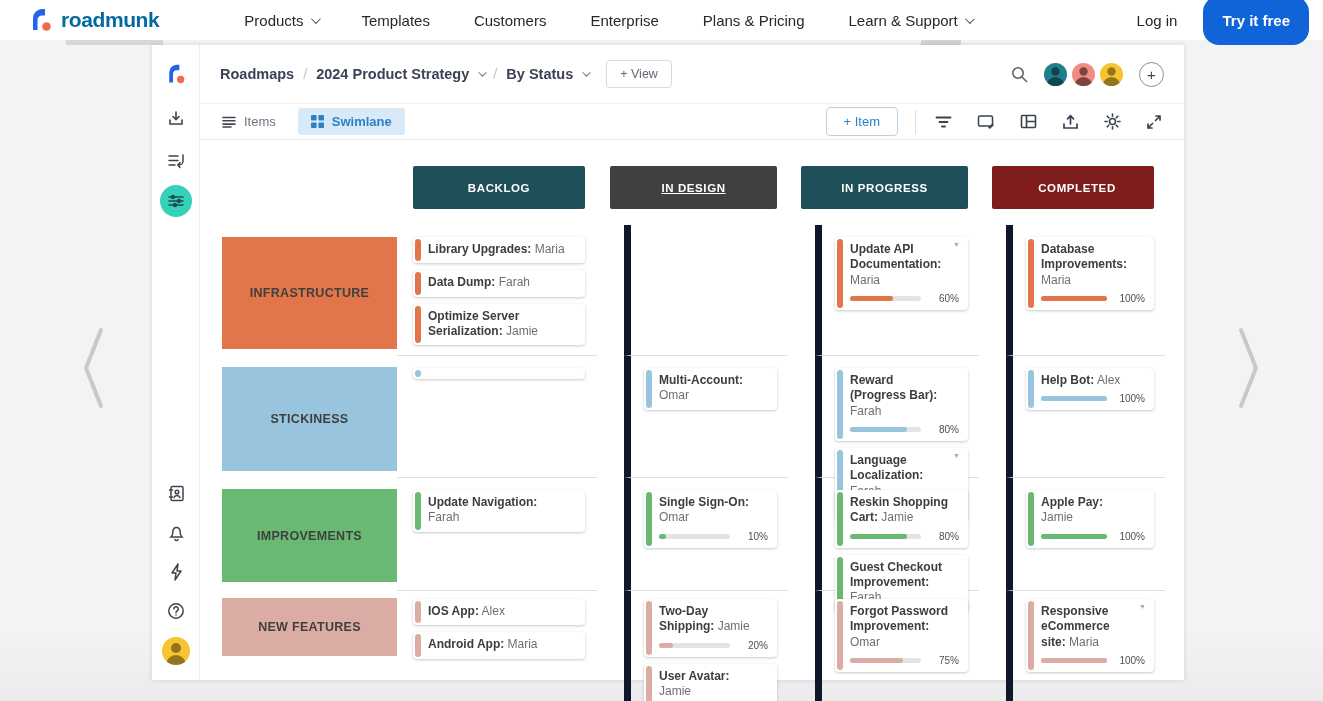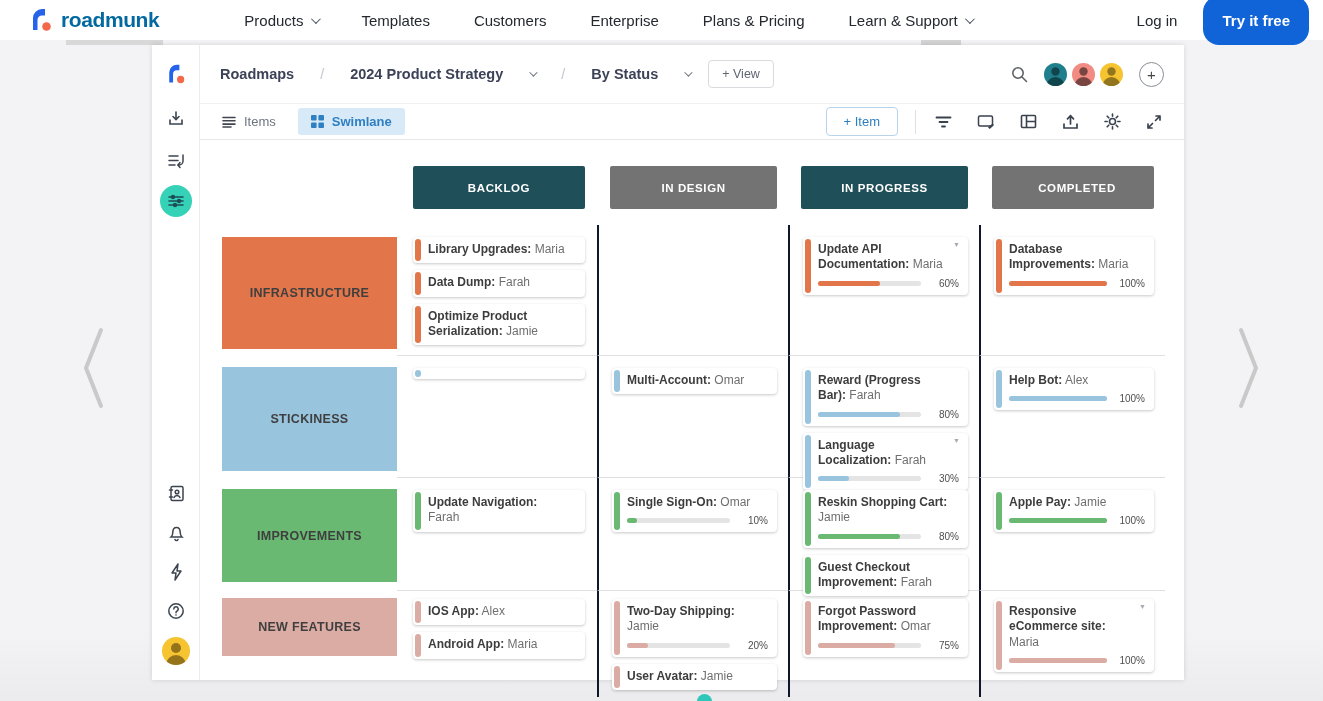--- a/index.html
+++ b/index.html
@@ -42,21 +42,21 @@
     border-right:1px solid #ececec; background:#fff; }
   .sb-item { position:absolute; left:0; width:48px; display:flex; justify-content:center; cursor:pointer; }
   .sb-active { width:32px; height:32px; border-radius:50%; background:#35d2b8;
     display:flex; align-items:center; justify-content:center; }
   .sb-avatar { width:28px; height:28px; border-radius:50%; background:#f6c431; overflow:hidden;
     display:flex; align-items:center; justify-content:center; }
 
   
   .app-header { position:absolute; left:48px; top:0; width:984px; height:58px;
     display:flex; align-items:center; padding:0 20px; }
-  .bc { display:flex; align-items:center; gap:26px; font-size:14.5px; color:#3c4257; font-weight:700; }
+  .bc { display:flex; align-items:center; gap:9px; font-size:14.5px; color:#3c4257; font-weight:700; }
   .bc-sep { color:#c2c6ce; font-weight:400; }
   .bc .chev { border-color:#6b7280; width:6px; height:6px; }
   .view-btn { margin-left:18px; border:1px solid #d8dade; background:#fff; border-radius:4px;
     font-size:12.5px; color:#5f6672; padding:6px 13px; cursor:pointer; font-family:inherit; }
   .hdr-right { margin-left:auto; display:flex; align-items:center; gap:14px; }
   .avatars { display:flex; align-items:center; gap:1px; }
   .av { width:27px; height:27px; border-radius:50%; border:2px solid #fff; overflow:hidden;
     display:flex; align-items:flex-end; justify-content:center; cursor:pointer; }
   .add-collab { width:25px; height:25px; border-radius:50%; border:1px solid #8a8f98; background:#fff;
     font-size:15px; color:#444; display:flex; align-items:center; justify-content:center; cursor:pointer; }
@@ -83,21 +83,21 @@
   .col-head { height:43px; border-radius:2px; display:flex; align-items:center; justify-content:center;
     color:#fff; font-size:11.5px; font-weight:700; letter-spacing:0.6px; }
   .head-row { margin-bottom:16px; }
 
   .band-0 { height:130px; } .band-1 { height:122px; } .band-2 { height:113px; } .band-3 { height:75px; }
   .cell { min-width:0; }
   .label-cell { padding:12px 0 0 0; }
   .card-cell { padding:12px 11px 0 13px; }
   .card-cell.c0 { padding-left:16px; padding-right:12px; }
   .band-3 .card-cell, .band-3 .label-cell { padding-top:8px; }
-  .card-cell.c1, .card-cell.c2, .card-cell.c3 { border-left:2px solid #0f172a; }
+  .card-cell.c1, .card-cell.c2, .card-cell.c3 { border-left:7px solid #0f172a;margin-left:27px; }
   .band + .band .card-cell { border-top:1px solid #e0e0e0; }
 
   .row-label { width:175px; display:flex; align-items:center; justify-content:center;
     font-size:12.5px; font-weight:700; color:#3f3f3f; letter-spacing:0.3px; text-align:center; }
   .band-0 .row-label { height:112px; } .band-1 .row-label { height:104px; }
   .band-2 .row-label { height:93px; }  .band-3 .row-label { height:58px; }
 
   .card { position:relative; background:#fff; border-radius:4px; margin-bottom:7px;
     box-shadow:0 1px 3px rgba(0,0,0,.22); padding:5px 9px 6px 15px; cursor:pointer; }
   .accent { position:absolute; left:2px; top:2px; bottom:2px; width:6px; border-radius:3px; }
@@ -337,46 +337,46 @@
       </div>
     </div>
 
     <div class="board">
       <div class="bgrid head-row">
         <div></div>
         <div class="col-head-cell c0">
             <div class="col-head" style="background:#1F4F58;">BACKLOG</div>
           </div>
         <div class="col-head-cell">
-            <div class="col-head" style="background:#737373;">IN DESIGN</div>
+            <div class="col-head" style="background:#404040;text-decoration:underline;">IN DESIGN</div>
           </div>
         <div class="col-head-cell">
             <div class="col-head" style="background:#1F4F58;">IN PROGRESS</div>
           </div>
         <div class="col-head-cell">
-            <div class="col-head" style="background:#737373;padding-left:8px;">COMPLETED</div>
+            <div class="col-head" style="background:#7f1d1d;padding-left:8px;">COMPLETED</div>
           </div>
       </div>
       <div id="board-rows">
           <div class="bgrid band band-0">
             <div class="cell label-cell">
               <div class="row-label" style="background: rgb(226, 118, 74);">INFRASTRUCTURE</div>
             </div>
             <div class="cell card-cell c0">
               <div class="card">
                 <span class="accent" style="background: rgb(226, 118, 74);"></span>
                 <div class="card-text"><b>Library Upgrades:</b> Maria</div>
               </div>
               <div class="card">
                 <span class="accent" style="background: rgb(226, 118, 74);"></span>
                 <div class="card-text"><b>Data Dump:</b> Farah</div>
               </div>
               <div class="card">
                 <span class="accent" style="background: rgb(226, 118, 74);"></span>
-                <div class="card-text"><b>Optimize Product Serialization:</b> Jamie</div>
+                <div class="card-text"><b>Optimize Server Serialization:</b> Jamie</div>
               </div>
             </div>
             <div class="cell card-cell c1"></div>
             <div class="cell card-cell c2">
               <div class="card">
                 <span class="accent" style="background: rgb(226, 118, 74);"></span>
                 <div class="card-text"><b>Update API Documentation:</b> Maria</div>
                 <span class="caret">▼</span>
                 <div class="prog">
                   <div class="track">

